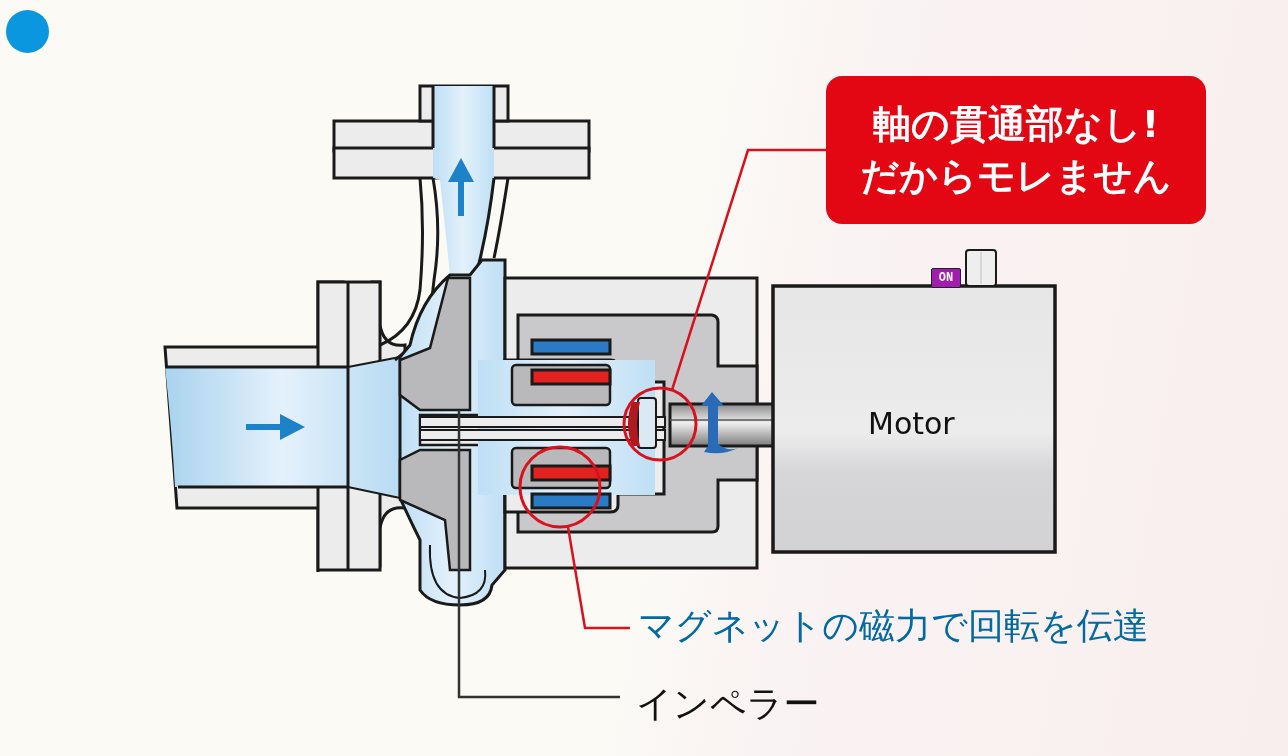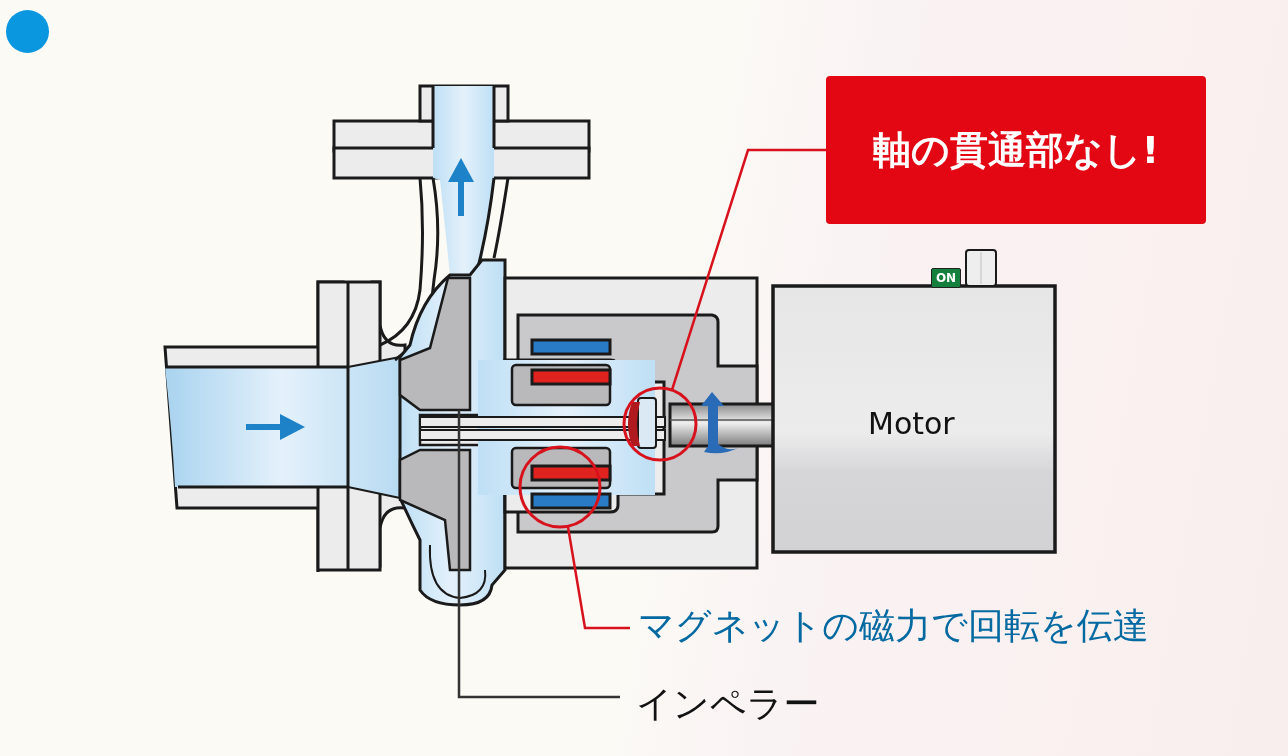--- a/index.html
+++ b/index.html
@@ -7,26 +7,26 @@
     width: 1288px; height: 756px; overflow: hidden; position: relative;
     background: linear-gradient(100deg, #fbfaf5 0%, #fbfaf5 52%, #faf3f3 62%, #f9eeee 100%);
     font-family: "DejaVu Sans", sans-serif;
   }
   .title-wrap { position: absolute; left: 6px; top: 10px; display: flex; align-items: center; }
   .title-dot { width: 43px; height: 43px; border-radius: 50%; background: #0a97e0; }
   .title-text { margin-left: 24px; font-size: 40px; font-weight: bold; color: #666; letter-spacing: 1px; }
   svg.diagram { position: absolute; left: 0; top: 0; }
   .callout {
     position: absolute; left: 826px; top: 76px; width: 380px; height: 148px;
-    background: #e30613; border-radius: 4px; color: #fff;
+    background: #e30613; border-radius: 16px; color: #fff;
     display: flex; flex-direction: column; justify-content: center; align-items: center;
     font-weight: bold; font-size: 38px; line-height: 52px;
   }
   .motor-label { position: absolute; left: 868px; top: 406px; font-size: 30px; color: #111; font-family: "DejaVu Sans", sans-serif; }
-  .on-label { position: absolute; left: 931px; top: 268px; width: 28px; height: 18px; background: #15803d; color: #fff; font-size: 12px; font-weight: bold; text-align: center; line-height: 18px; border-radius: 2px; border: 1px solid #222; }
+  .on-label { position: absolute; left: 931px; top: 268px; width: 28px; height: 18px; background: #a21caf; color: #fff; font-size: 12px; font-weight: bold; text-align: center; line-height: 18px; border-radius: 2px; border: 1px solid #222; font-family: Liberation Mono, monospace; }
   .magnet-label { position: absolute; left: 638px; top: 602px; font-size: 36px; color: #0369a1; }
   .impeller-label { position: absolute; left: 636px; top: 670px; font-size: 36px; color: #111; margin-top: 10px; }
 </style>
 </head>
 <body>
 
 <div class="title-wrap">
   <div class="title-dot"></div>
 </div>
 
@@ -142,19 +142,20 @@
   <polyline points="672,390 748,150 826,150" fill="none" stroke="#d8121c" stroke-width="2.5"></polyline>
 
   <circle cx="560" cy="487" r="40" fill="none" stroke="#d8121c" stroke-width="3"></circle>
   <polyline points="568,527 585,628 630,628" fill="none" stroke="#d8121c" stroke-width="2.5"></polyline>
 
   <polyline points="459,410 459,697 620,697" fill="none" stroke="#333" stroke-width="2.5"></polyline>
 </svg>
 
 <div class="callout">
   <div>軸の貫通部なし!</div>
+  <div>だからモレません</div>
 </div>
 
 <div class="on-label">ON</div>
 <div class="motor-label">Motor</div>
 
 <div class="magnet-label">マグネットの磁力で回転を伝達</div>
 <div class="impeller-label">インペラー</div>
 
 </body></html>

